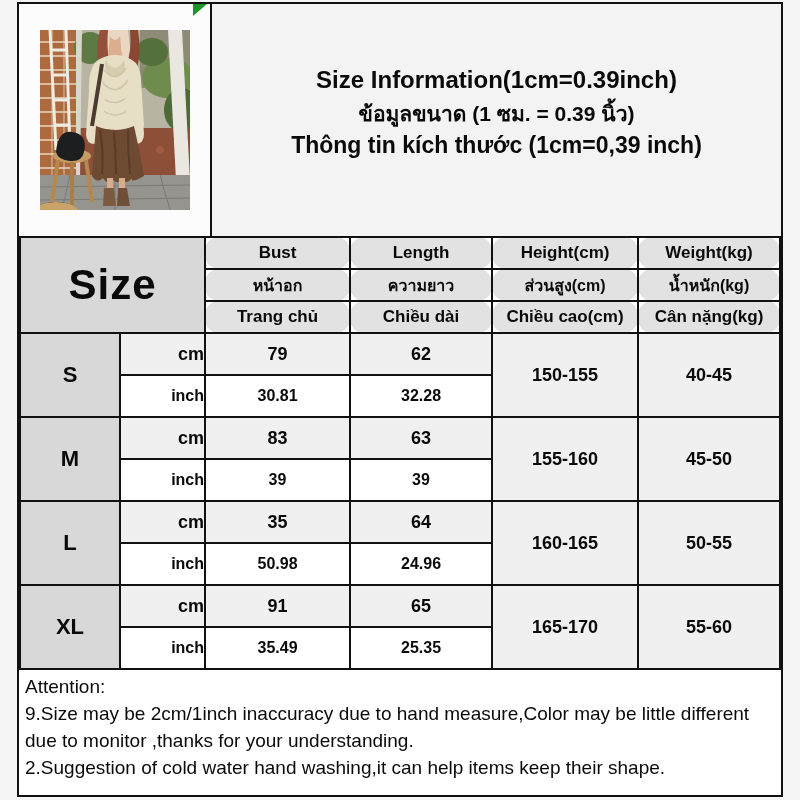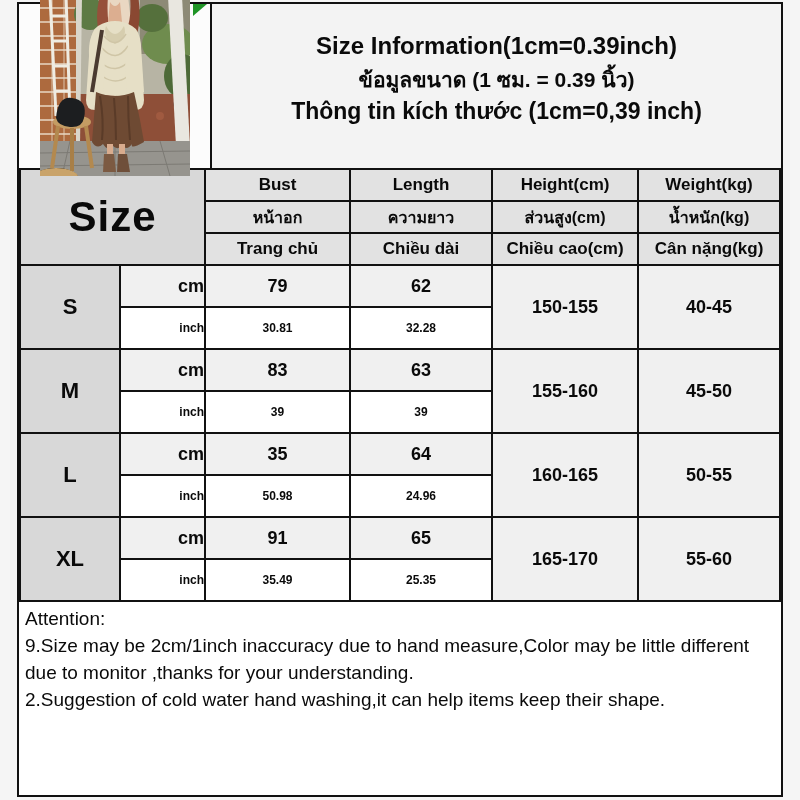--- a/index.html
+++ b/index.html
@@ -1,43 +1,43 @@
 <!DOCTYPE html>
 <html><head>
 <meta charset="utf-8">
 <style>
   html,body{margin:0;padding:0;width:800px;height:800px;overflow:hidden;
     background:#f5f5f5;font-family:"Liberation Sans","DejaVu Sans",sans-serif;color:#0a0a0a;}
   #frame{position:absolute;left:17px;top:2px;width:766px;height:795px;
     border:2px solid #111;background:#fff;box-sizing:border-box;display:flex;flex-direction:column;}
   
-  #top{height:164px;display:flex;flex:none;}
+  #top{height:232px;display:flex;flex:none;}
   #photo-cell{width:193px;flex:none;border-right:2px solid #111;background:#fcfcfc;
     display:flex;align-items:center;justify-content:center;position:relative;box-sizing:border-box;}
   #green-corner{position:absolute;top:0;right:3px;width:0;height:0;
     border-top:12px solid #1f9426;border-right:14px solid transparent;}
   #title-cell{flex:1;background:#f3f3f3;display:flex;flex-direction:column;
     align-items:center;justify-content:center;gap:6px;padding-bottom:14px;}
   .title-line{font-weight:bold;text-align:center;line-height:1.2;}
   .title-en{font-size:24px;}
   .title-th{font-size:21px;}
   .title-vi{font-size:23px;}
   
   table{border-collapse:collapse;width:100%;table-layout:fixed;flex:none;}
   td{border:2px solid #111;text-align:center;vertical-align:middle;
     font-weight:bold;padding:0;overflow:hidden;}
   tr.hrow{height:32px;}
   tr.drow{height:42px;}
-  .hdr{background:#e2e2e2;font-size:17px;}
+  .hdr{background:#e2e2e2;font-size:17px;border-radius:14px;}
   .hdr-th{font-size:16px;}
   .corner{background:#d8d8d8;font-size:42px;letter-spacing:1px;}
   .szcell{background:#d8d8d8;font-size:22px;}
   .unit{font-size:18px;text-align:right;}
   .cmrow{background:#f0f0f0;font-size:18px;}
-  .inrow{background:#ffffff;font-size:12px;}
+  .inrow{background:#ffffff;font-size:16px;}
   .merged{background:#f0f0f0;font-size:18px;}
   
   #attention{flex:1;background:#fff;padding:3px 13px 0 6px;font-size:19px;line-height:27px;
     font-weight:normal;}
   #attention p{margin:0;}
 </style>
 </head>
 <body>
 
 <div id="frame">

